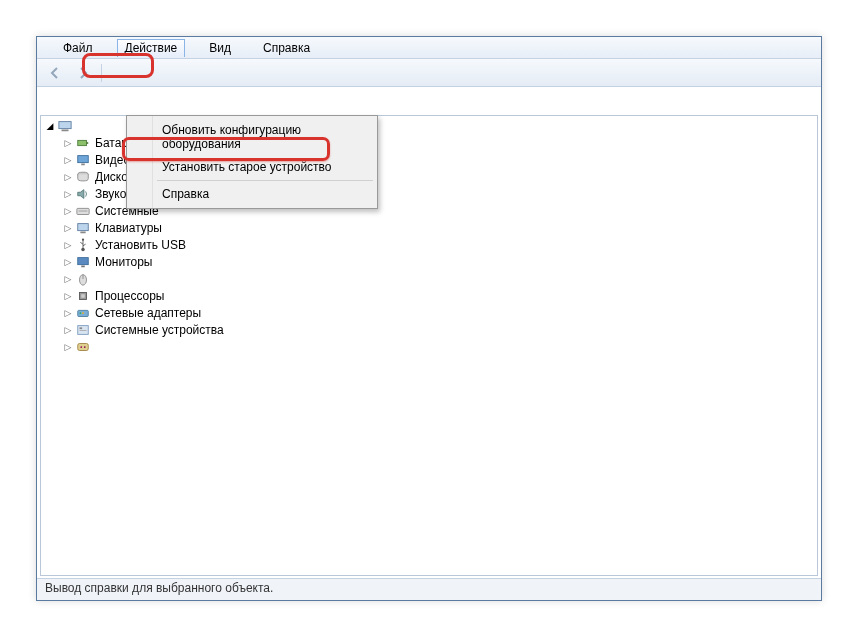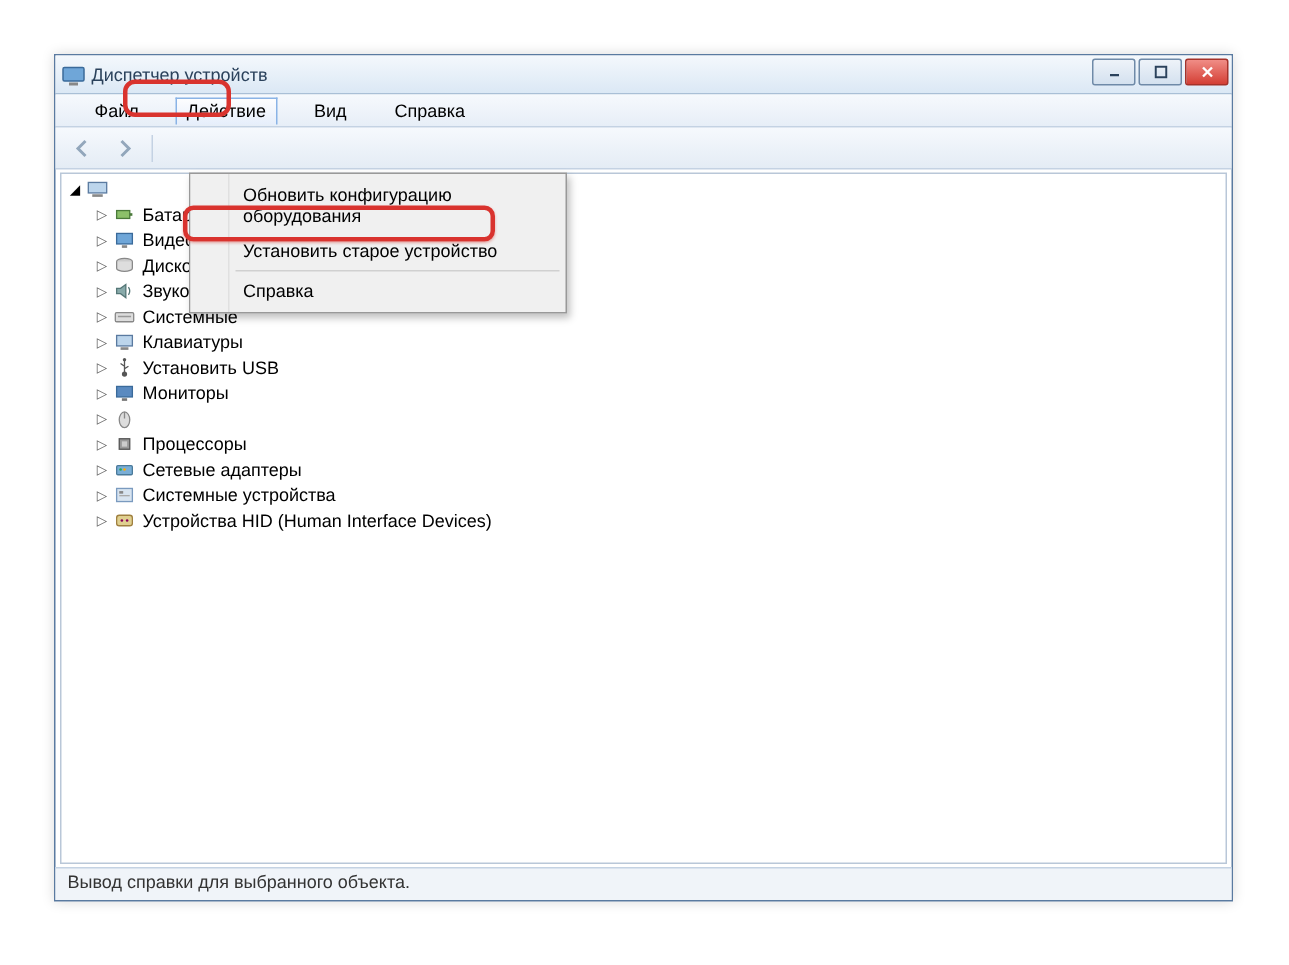--- a/index.html
+++ b/index.html
@@ -82,46 +82,20 @@
 .statusbar {
   position: absolute; left: 0; right: 0; bottom: 0; height: 22px;
   border-top: 1px solid #c4d2e3; background: #f0f4f9;
   padding: 2px 8px; color: #333;
 }
 </style>
 </head>
 <body>
 
 <div class="window">
-  <div class="titlebar">
-    <span class="app-icon">
-      <svg viewBox="0 0 16 16">
-          <rect x="1" y="3" width="14" height="9" rx="1" fill="#6fa6d8" stroke="#3a6a9a"></rect>
-          <rect x="5" y="13" width="6" height="2" fill="#888"></rect>
-        </svg>
-    </span>
-    <span class="title">Диспетчер устройств</span>
-    <div class="window-controls">
-      <div class="win-btn">
-          <svg viewBox="0 0 10 10">
-            <line x1="2" y1="7" x2="8" y2="7" stroke="#2b425c" stroke-width="1.5"></line>
-          </svg>
-        </div>
-      <div class="win-btn">
-          <svg viewBox="0 0 10 10">
-            <rect x="1.5" y="1.5" width="7" height="7" fill="none" stroke="#2b425c" stroke-width="1.3"></rect>
-          </svg>
-        </div>
-      <div class="win-btn close">
-          <svg viewBox="0 0 10 10">
-            <path d="M2 2 L8 8 M8 2 L2 8" stroke="#fff" stroke-width="1.6"></path>
-          </svg>
-        </div>
-    </div>
-  </div>
 
   <div class="menubar">
     <div class="menu-item">Файл</div>
     <div class="menu-item active">Действие</div>
     <div class="menu-item">Вид</div>
     <div class="menu-item">Справка</div>
   </div>
 
   <div class="toolbar">
     <div class="tb-btn">
@@ -273,21 +247,20 @@
           </div>
           <div class="node">
             <span class="twisty">▷</span>
             <span class="device-icon">
               <svg viewBox="0 0 16 16">
                 <rect x="2" y="4" width="12" height="8" rx="2" fill="#e0d090" stroke="#a08040"></rect>
                 <circle cx="6" cy="8" r="1" fill="#805"></circle>
                 <circle cx="10" cy="8" r="1" fill="#805"></circle>
               </svg>
             </span>
-            <span class="label">Устройства HID (Human Interface Devices)</span>
           </div>
         </div>
     </div>
   </div>
 
   <div class="dropdown">
     <div class="dd-iconcol"></div>
     <div class="dd-item">Обновить конфигурацию оборудования</div>
     <div class="dd-item">Установить старое устройство</div>
     <div class="dd-sep"></div>

